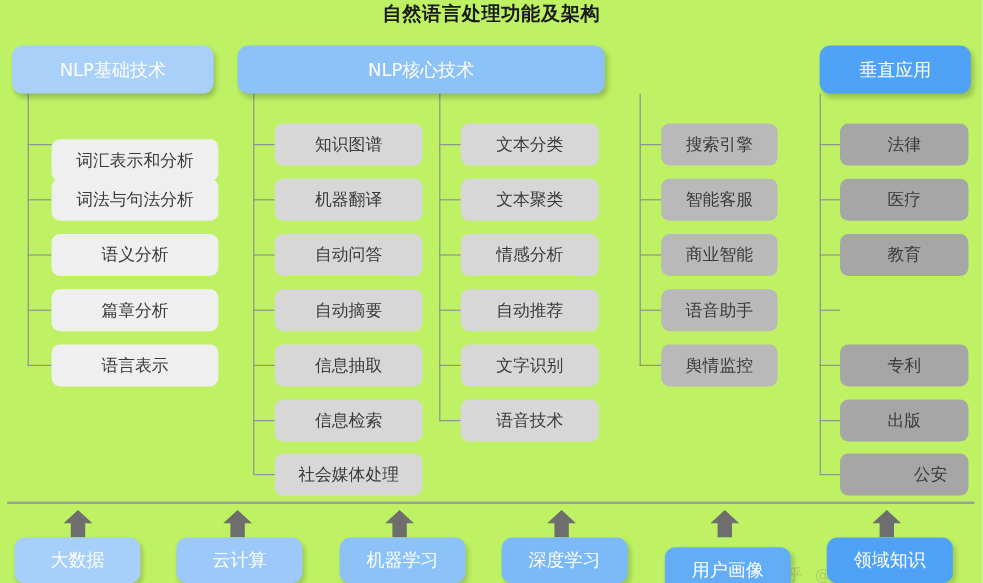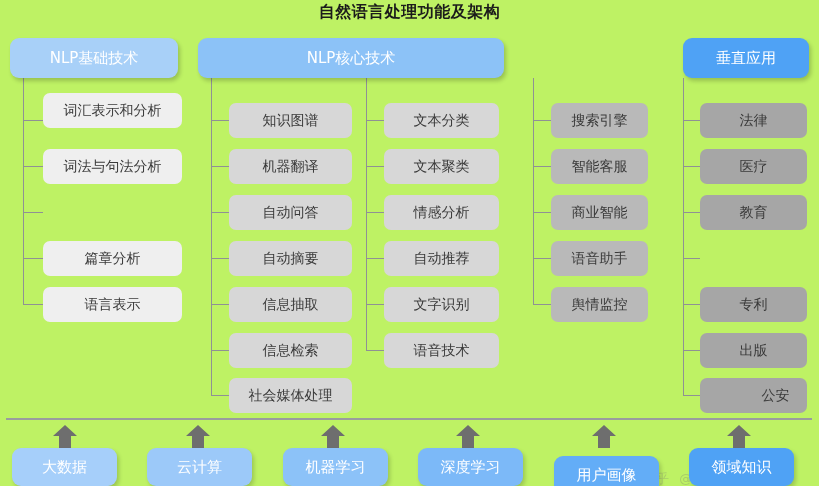--- a/index.html
+++ b/index.html
@@ -124,30 +124,33 @@
 <div id="canvas">
 
   <div id="title">自然语言处理功能及架构</div>
 
   <div class="hdr" style="left:10px; top:38px; width:168px; background:#a8d0f8;">
     <span>NLP基础技术</span>
   </div>
   <div class="vline" style="left:23px; top:78px; height:227px;"></div>
 
   <div class="hline" style="left:23px; top:120px; width:20px;"></div>
-  <div class="leaf" style="left:43px; top:93px; width:139px; background:#efefef;">
+  <div class="leaf" style="left:43px; top:116px; width:139px; background:#efefef;">
     <span>词汇表示和分析</span>
   </div>
 
   <div class="hline" style="left:23px; top:166px; width:20px;"></div>
   <div class="leaf" style="left:43px; top:149px; width:139px; background:#efefef;">
     <span>词法与句法分析</span>
   </div>
 
   <div class="hline" style="left:23px; top:212px; width:20px;"></div>
+  <div class="leaf" style="left:43px; top:195px; width:139px; background:#efefef;">
+    <span>语义分析</span>
+  </div>
 
   <div class="hline" style="left:23px; top:258px; width:20px;"></div>
   <div class="leaf" style="left:43px; top:241px; width:139px; background:#efefef;">
     <span>篇章分析</span>
   </div>
 
   <div class="hline" style="left:23px; top:304px; width:20px;"></div>
   <div class="leaf" style="left:43px; top:287px; width:139px; background:#efefef;">
     <span>语言表示</span>
   </div>

